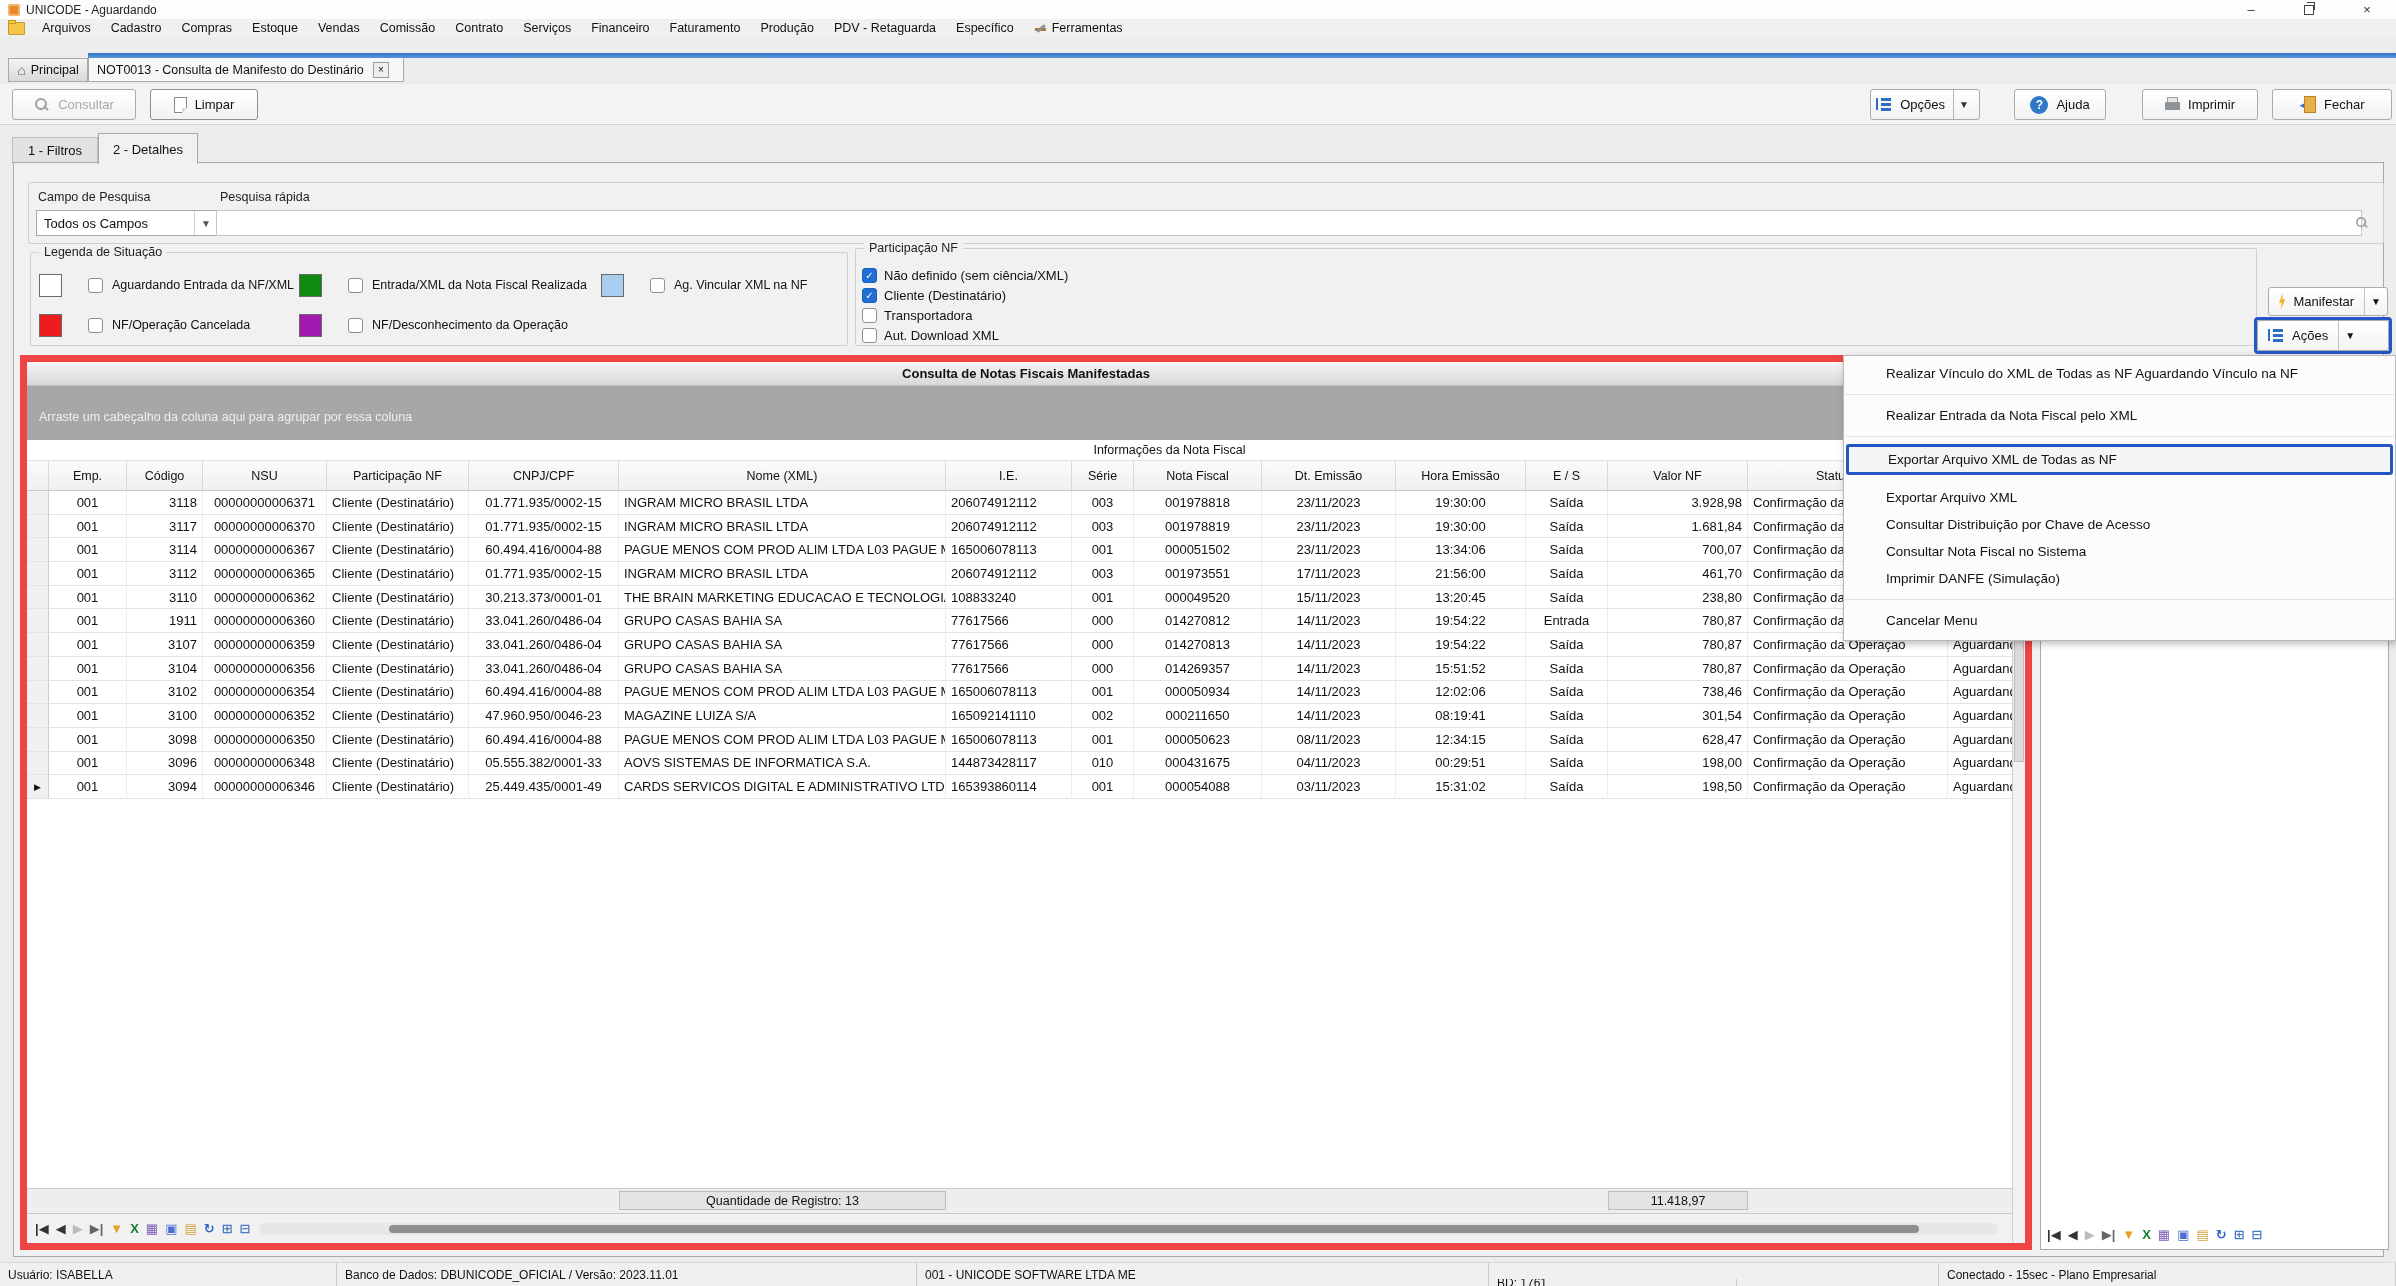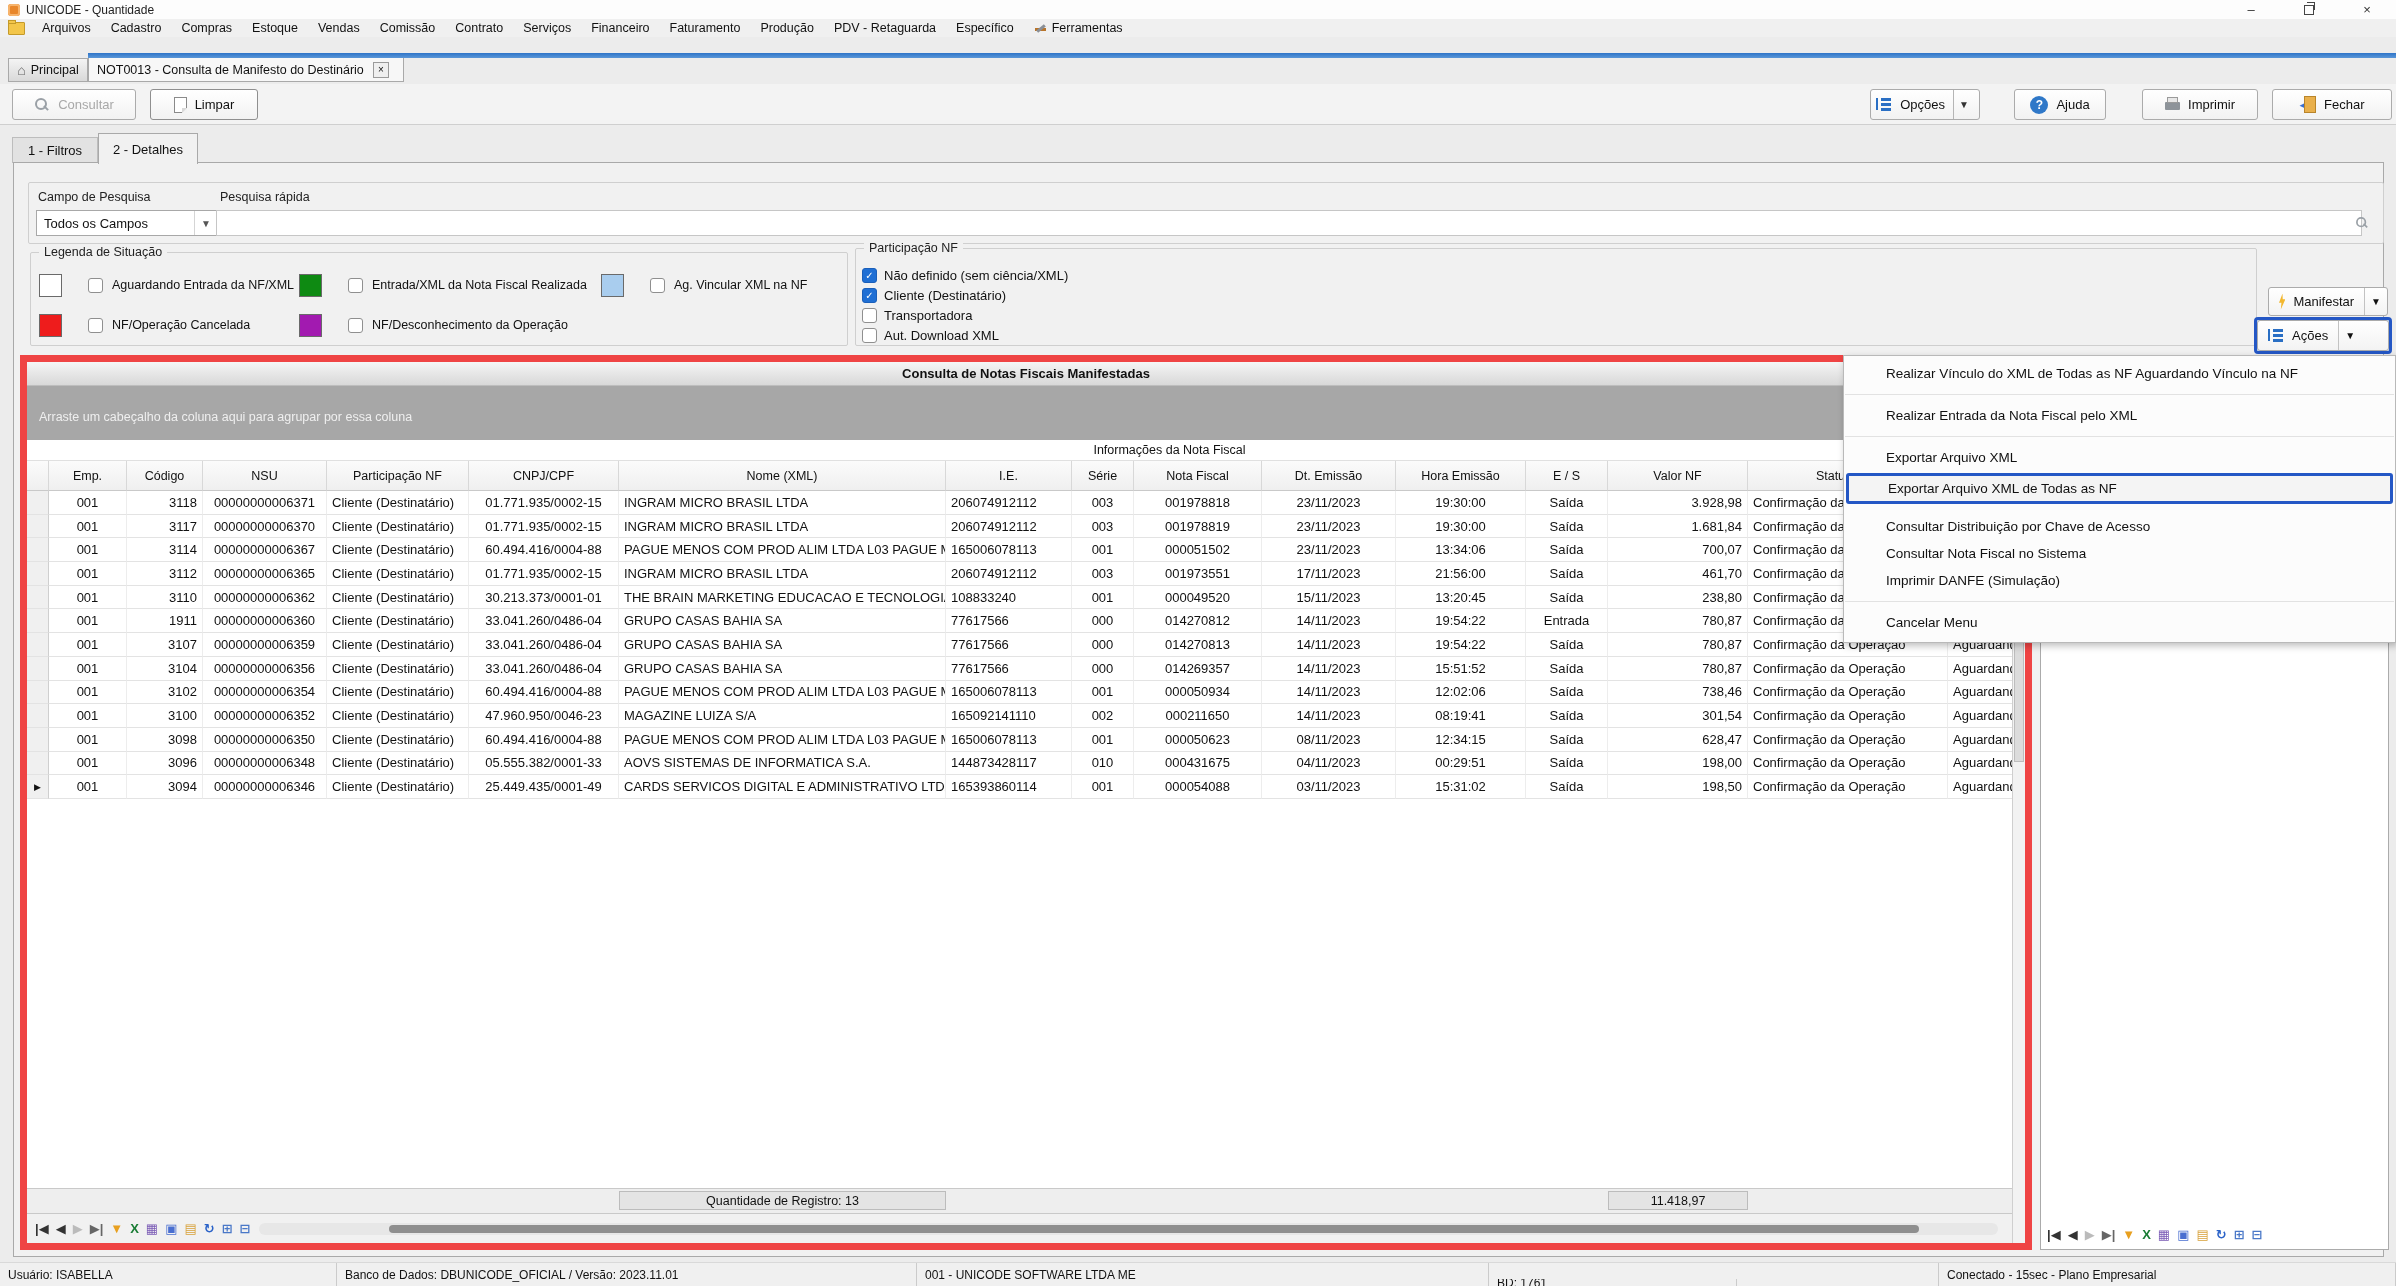--- a/index.html
+++ b/index.html
@@ -128,21 +128,21 @@
   .statusbar{position:absolute;left:0;top:1262px;width:2396px;height:24px;background:#f0f0f0;border-top:1px solid #d9d9d9;display:flex;box-sizing:border-box}
   .sbseg{border-right:1px solid #cbcbcb;padding-left:8px;font-size:12px;display:flex;align-items:center;white-space:nowrap;overflow:hidden;box-sizing:border-box;flex:0 0 auto}
 </style>
 </head>
 <body>
 
 <div class="window">
 
   <div class="titlebar">
     <span class="app-ico"></span>
-    <span class="title-text">UNICODE - Quantidade</span>
+    <span class="title-text">UNICODE - Aguardando</span>
     <div class="win-ctl">
       <span class="wc">–</span>
       <span class="wc">
           <span class="restore-ico"></span>
         </span>
       <span class="wc">×</span>
     </div>
   </div>
 
   <div class="menubar">
@@ -628,22 +628,22 @@
         <span class="nico" style="color: rgb(74, 120, 200);">⊟</span>
       </div>
   </div>
 
   <div class="ctxmenu">
     <div id="ctx-items">
         <div class="mi">Realizar Vínculo do XML de Todas as NF Aguardando Vínculo na NF</div>
         <div class="msep"></div>
         <div class="mi">Realizar Entrada da Nota Fiscal pelo XML</div>
         <div class="msep"></div>
+        <div class="mi hi">Exportar Arquivo XML de Todas as NF</div>
         <div class="mi">Exportar Arquivo XML</div>
-        <div class="mi hi">Exportar Arquivo XML de Todas as NF</div>
         <div class="mi">Consultar Distribuição por Chave de Acesso</div>
         <div class="mi">Consultar Nota Fiscal no Sistema</div>
         <div class="mi">Imprimir DANFE (Simulação)</div>
         <div class="msep"></div>
         <div class="mi">Cancelar Menu</div>
       </div>
   </div>
 
   <div class="statusbar" id="statusbar">
       <div class="sbseg" style="width: 337px;">Usuário: ISABELLA</div>

